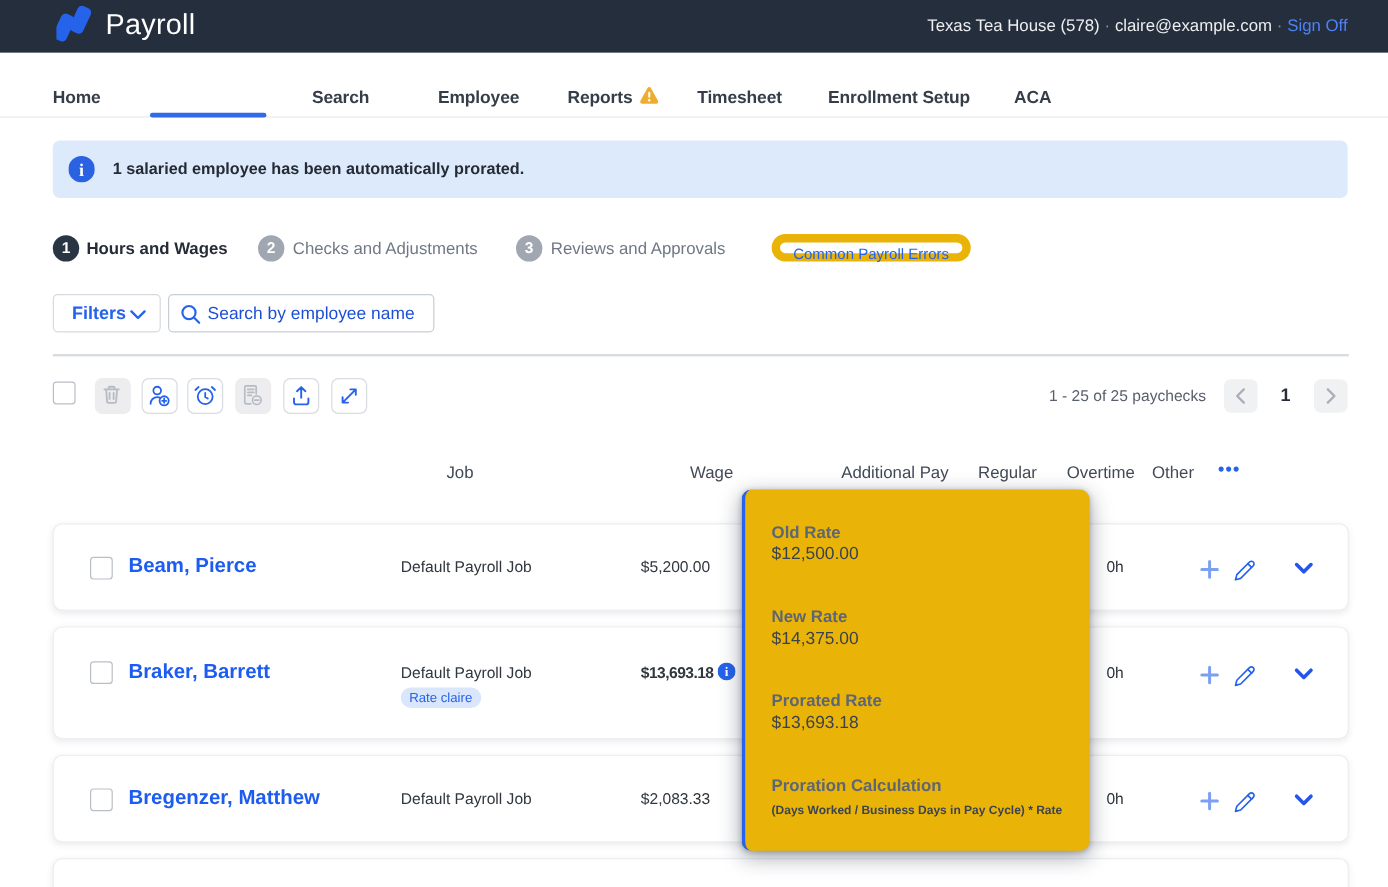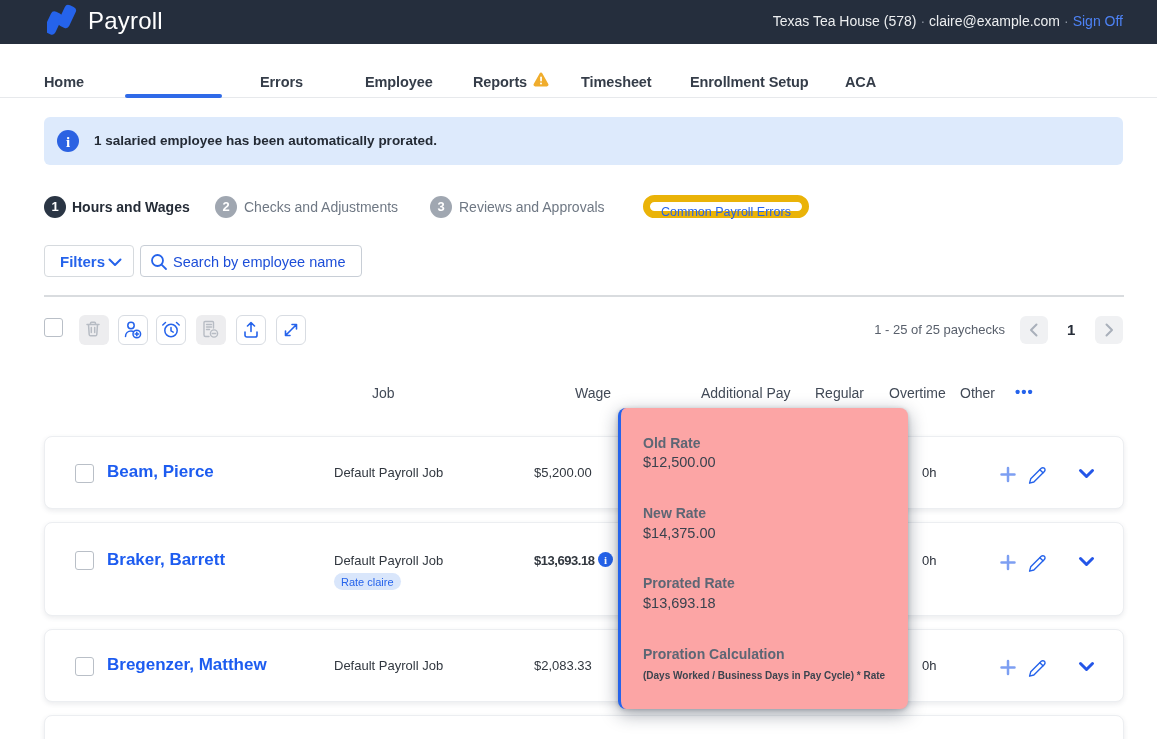--- a/index.html
+++ b/index.html
@@ -36,41 +36,41 @@
 .pgtext { position:absolute; top:322px; right:152px; font-size:13px; color:#59606c; }
 .pgbtn { position:absolute; top:316px; width:28px; height:28px; background:#f0f1f3; border-radius:6px; }
 .pgone { position:absolute; top:321px; left:1067px; font-size:15px; font-weight:700; color:#262d38; }
 .thead { position:absolute; top:385px; font-size:14px; color:#424a57;margin-left:38px; }
 .row { position:absolute; left:44px; width:1080px; background:#fff; border:1px solid #eceef1; border-radius:8px; box-shadow:0 2px 5px rgba(60,70,90,0.10); }
 .rname { position:absolute; left:107px; font-size:17px; font-weight:700; color:#1d5cf0; }
 .rjob { position:absolute; left:334px; font-size:13px; color:#31373f; }
 .rwage { position:absolute; left:534px; font-size:13px; color:#31373f; }
 .rhours { position:absolute; left:922px; font-size:13px; color:#2b313b; }
 .tag { position:absolute; left:334px; font-size:11px; color:#2563eb; background:#d9e6fb; border-radius:9px; padding:2.5px 7px; }
-.pop { position:absolute; left:618px; top:408px; width:290px; height:301px; background:#fca5a5; border-radius:8px; border-left:3px solid #2563eb;
+.pop { position:absolute; left:618px; top:408px; width:290px; height:301px; background:#eab308; border-radius:8px; border-left:3px solid #2563eb;
   box-shadow:0 5px 18px rgba(25,35,55,0.4), 0 1px 4px rgba(25,35,55,0.22); }
 .pop .lab { position:absolute; left:22px; font-size:14px; font-weight:700; color:#5d6674; }
 .pop .val { position:absolute; left:22px; font-size:14.5px; color:#3a424e; }
 .pop .small { position:absolute; left:22px; font-size:10px; font-weight:700; color:#3c444f; white-space:nowrap; }
 </style>
 </head>
 <body>
 <div class="topbar">
   <svg class="logo" style="left:47px; top:4px;" width="30" height="34" viewBox="0 0 30 34">
     <g fill="#2563eb">
       <rect x="0.2" y="7.5" width="12" height="23" rx="4" transform="rotate(25 6.2 19)"></rect>
       <rect x="14" y="1" width="12" height="23" rx="4" transform="rotate(25 20 12.5)"></rect>
     </g>
   </svg>
   <div class="brand">Payroll</div>
   <div class="topright">Texas Tea House (578)<span class="dot">·</span>claire@example.com<span class="dot">·</span><span class="signoff">Sign Off</span></div>
 </div>
 <div class="nav">
   <div class="item" style="left:44px;">Home</div>
-  <div class="item" style="left:260px;">Errors</div>
+  <div class="item" style="left:260px;">Search</div>
   <div class="item" style="left:365px;">Employee</div>
   <div class="item" style="left:473px;">Reports</div>
   <svg style="position:absolute; left:533px; top:28px;" width="16" height="15" viewBox="0 0 16 15">
     <path d="M6.6 1.4 L0.7 12 a1.6 1.6 0 0 0 1.4 2.4 h11.8 a1.6 1.6 0 0 0 1.4-2.4 L9.4 1.4 a1.6 1.6 0 0 0-2.8 0 Z" fill="#f0ad2d"></path>
     <rect x="7.2" y="4.5" width="1.7" height="5" rx="0.8" fill="#fff"></rect>
     <circle cx="8" cy="11.6" r="1" fill="#fff"></circle>
   </svg>
   <div class="item" style="left:581px;">Timesheet</div>
   <div class="item" style="left:690px;">Enrollment Setup</div>
   <div class="item" style="left:845px;">ACA</div>

